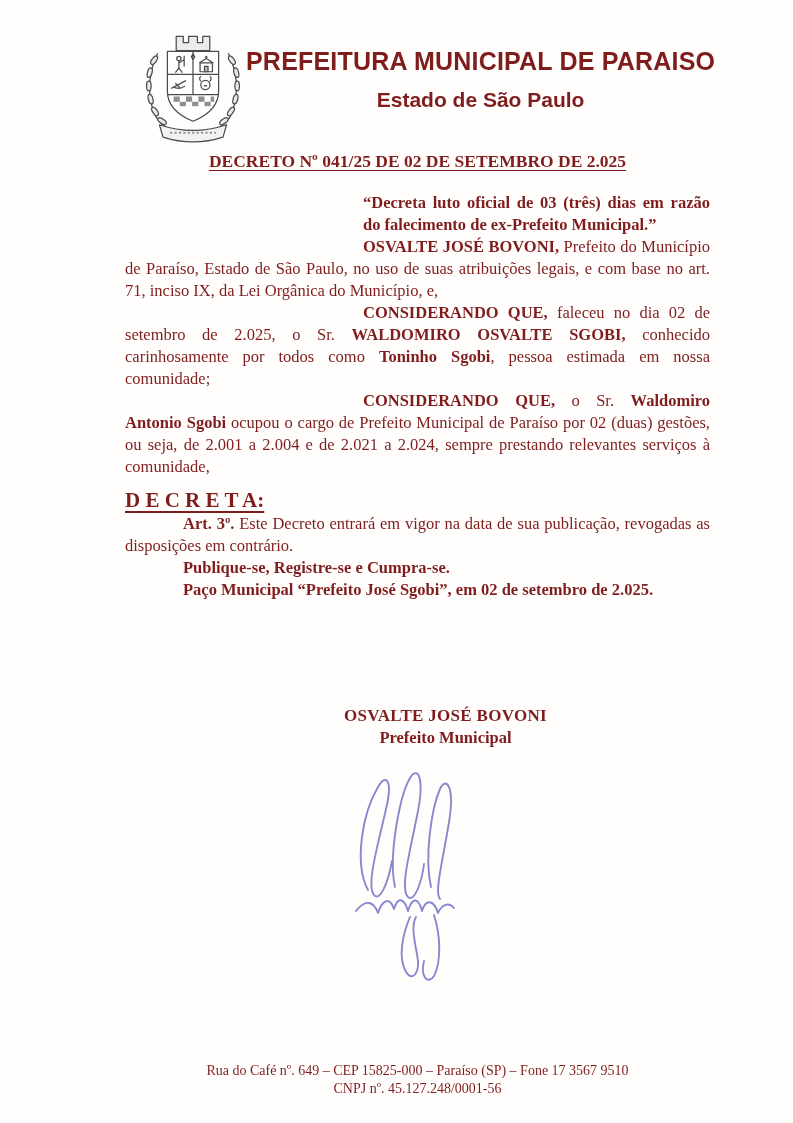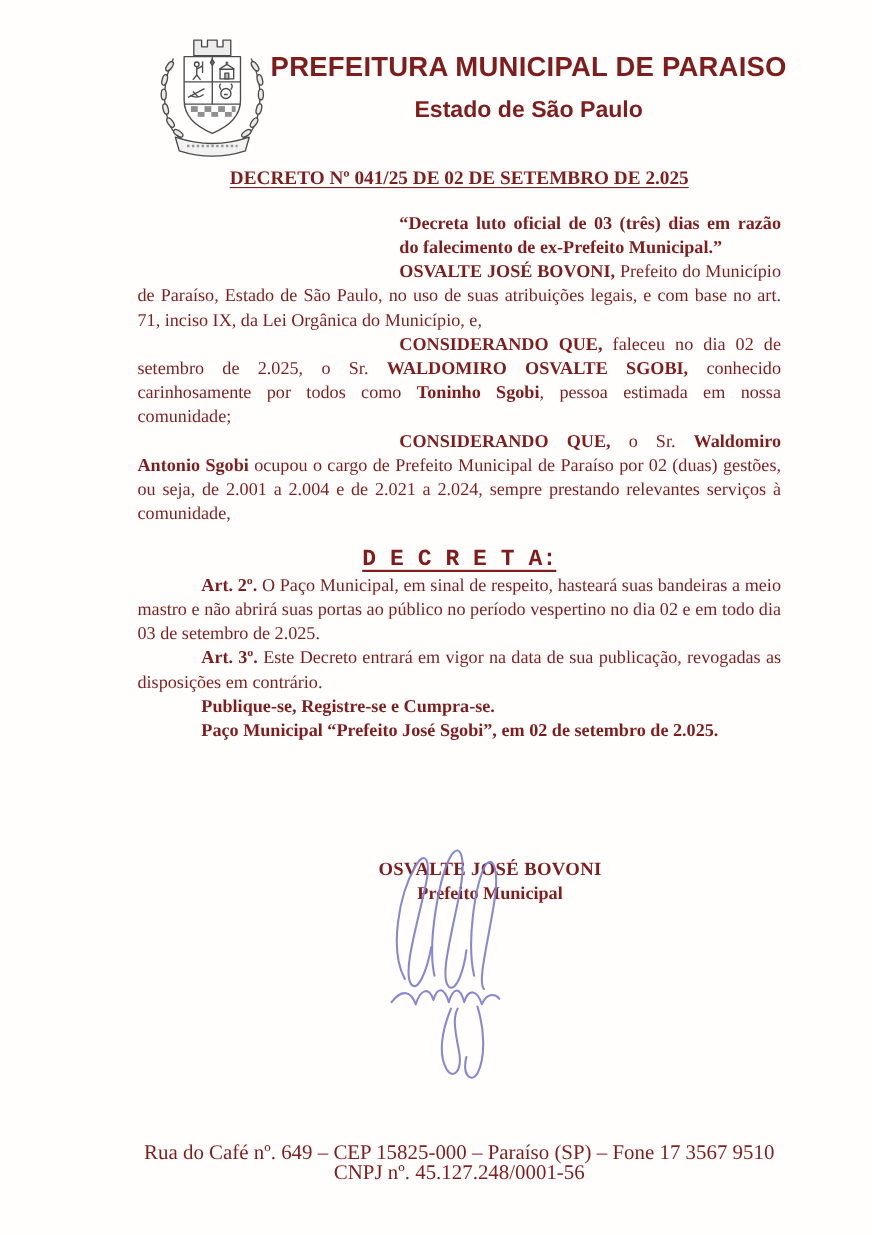--- a/index.html
+++ b/index.html
@@ -23,38 +23,38 @@
   .epigraph { margin:20px 0 0 238px; font-weight:bold; font-size:16.5px;
               line-height:22px; text-align:justify; }
   p.bodytext { margin:0; font-size:16.5px; line-height:22px; text-align:justify; }
   .indent-lg { text-indent:238px; }
   .indent-sm { text-indent:58px; }
   .preamble  { margin-top:18px; }
   .consid-1  { margin-top:13px; }
   .consid-2  { margin-top:9px; }
   .lead-underline { font-weight:bold; text-underline-offset:2px; }
   b { font-weight:bold; }
-  .decreta { margin-top:20px; text-align:center; font-size:21px; font-weight:bold;font-family:Liberation Mono, monospace;
+  .decreta { margin-top:10px; text-align:left; font-size:21px; font-weight:bold;
              }
   .decreta span { text-decoration:underline; text-underline-offset:4px; }
   .art-1 { margin-top:9px; }
   .art-2 { margin-top:12px; }
   .art-3 { margin-top:12px; }
   .publique { margin-top:12px; font-weight:bold; }
   .paco     { margin-top:12px; font-weight:bold; }
   
   .sign-block { margin-top:105px; text-align:center; transform:translateX(28px);
                 font-weight:bold; position:relative; z-index:1; }
   .sign-name { font-size:17px; letter-spacing:.3px; }
   .sign-role { font-size:16.5px; margin-top:2px; }
   .signature-svg { position:absolute; left:338px; top:768px; width:152px; height:214px;
                    z-index:2; pointer-events:none; }
   
-  .footer { position:absolute; left:125px; right:83px; top:1040px;
-            text-align:center; font-size:19px; line-height:17.5px; }
+  .footer { position:absolute; left:125px; right:83px; top:1062px;
+            text-align:center; font-size:14px; line-height:17.5px; }
 </style>
 </head>
 <body>
 
 <div class="page">
 
   <div class="header">
     <svg class="crest" viewBox="0 0 120 132" aria-hidden="true">
       <g stroke="#4b4b4b" stroke-width="1.4" fill="none" stroke-linejoin="round">
 
@@ -123,21 +123,20 @@
 
     <p class="bodytext indent-lg preamble"><span class="lead-underline">OSVALTE JOSÉ BOVONI,</span><span> Prefeito do Município de Paraíso, Estado de São Paulo, no uso de suas atribuições legais, e com base no art. 71, inciso IX, da Lei Orgânica do Município, e,</span></p>
 
     <p class="bodytext indent-lg consid-1"><b>CONSIDERANDO QUE,</b><span> faleceu no dia 02 de setembro de 2.025, o Sr. </span><b>WALDOMIRO OSVALTE SGOBI,</b><span> conhecido carinhosamente por todos como </span><b>Toninho Sgobi</b><span>, pessoa estimada em nossa comunidade;</span></p>
 
     <p class="bodytext indent-lg consid-2"><b>CONSIDERANDO QUE,</b><span> o Sr. </span><b>Waldomiro Antonio Sgobi</b><span> ocupou o cargo de Prefeito Municipal de Paraíso por 02 (duas) gestões, ou seja, de 2.001 a 2.004 e de 2.021 a 2.024, sempre prestando relevantes serviços à comunidade,</span></p>
 
     <div class="decreta"><span>D E C R E T A:</span></div>
 
 
-    <p class="bodytext indent-sm art-2"><b>Art. 2º.</b><span> O Paço Municipal, em sinal de respeito, hasteará suas bandeiras a meio mastro e não abrirá suas portas ao público no período vespertino no dia 02 e em todo dia 03 de setembro de 2.025.</span></p>
 
     <p class="bodytext indent-sm art-3"><b>Art. 3º.</b><span> Este Decreto entrará em vigor na data de sua publicação, revogadas as disposições em contrário.</span></p>
 
     <p class="bodytext indent-sm publique">Publique-se, Registre-se e Cumpra-se.</p>
 
     <p class="bodytext indent-sm paco">Paço Municipal “Prefeito José Sgobi”, em 02 de setembro de 2.025.</p>
 
     <div class="sign-block">
       <div class="sign-name">OSVALTE JOSÉ BOVONI</div>
       <div class="sign-role">Prefeito Municipal</div>

